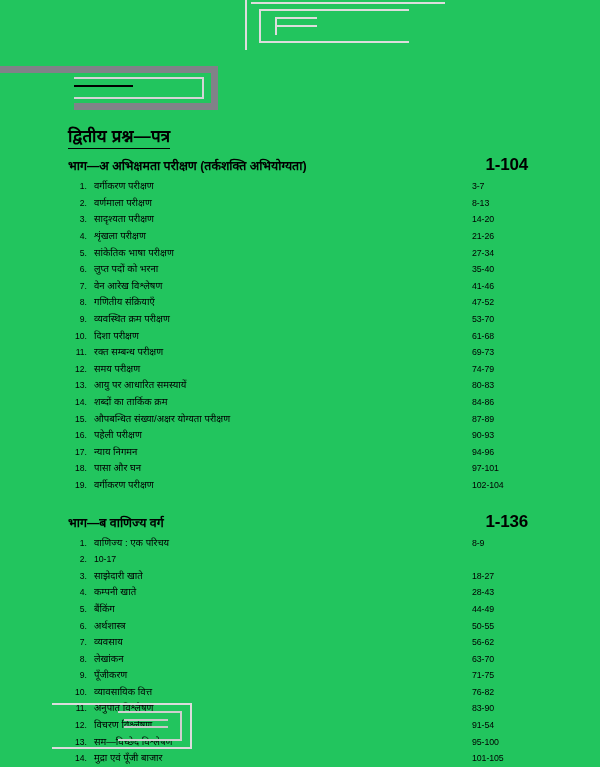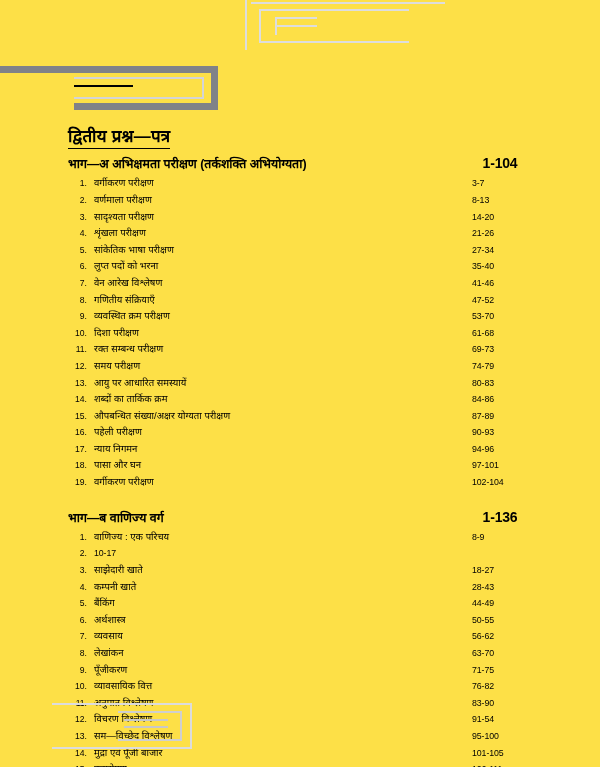--- a/index.html
+++ b/index.html
@@ -13,21 +13,21 @@
     height: 767px;
     position: relative;
     overflow: hidden;
     font-family: "Liberation Sans", "DejaVu Sans", sans-serif;
     color: #000000;
   }
 
   .page {
     position: absolute;
     inset: 0;
-    background: #fde047;
+    background: #22c55e;
     text-decoration: underline;
   }
 
   
   .ornament-top {
     position: absolute;
     left: 0;
     top: 66px;
     width: 232px;
     height: 50px;
@@ -212,22 +212,22 @@
     font-size: 12.4px;
     margin-bottom: 3px;
   }
   .section-head .sec-title {
     flex: 1 1 auto;
     padding-right: 10px;
     line-height: 1.3;
   }
   .section-head .sec-pages {
     flex: 0 0 auto;
-    text-align: center;
-    font-size: 14px;
+    text-align: right;
+    font-size: 17px;
     letter-spacing: -0.2px;
     min-width: 56px;
   }
 
   ol.toc {
     list-style: none;
     margin: 0;
     padding: 0;
   }
   ol.toc li {

